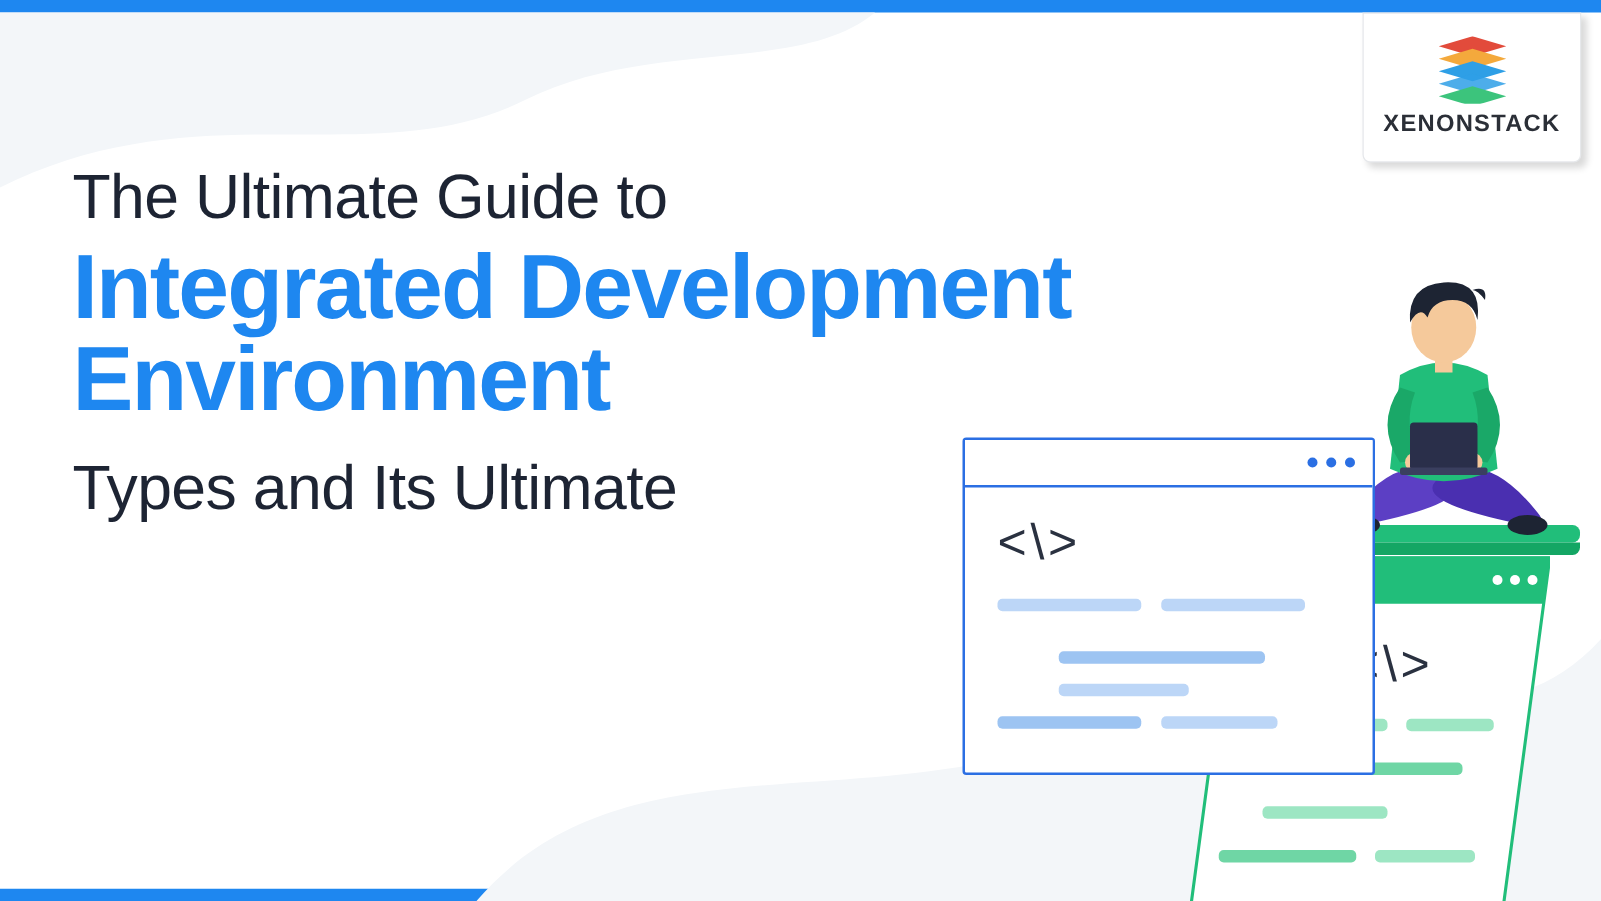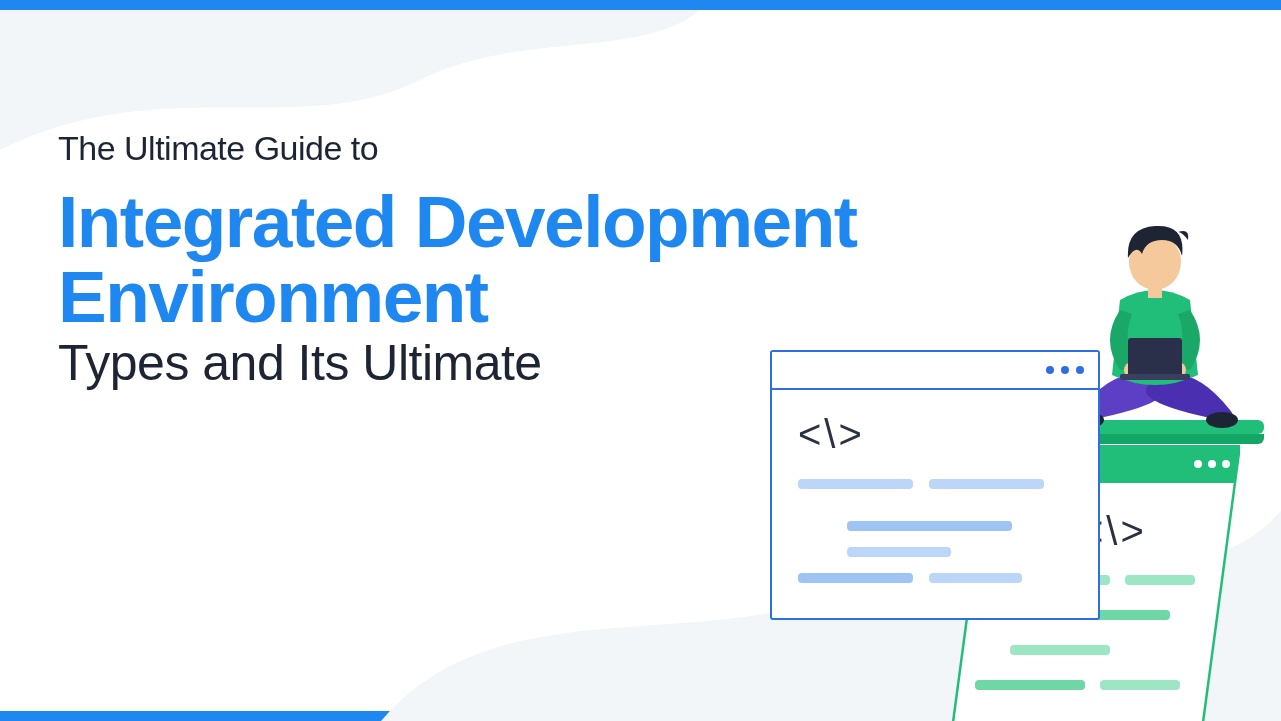--- a/index.html
+++ b/index.html
@@ -20,22 +20,22 @@
     border: 1px solid #e6e8eb;
     border-radius: 0 0 6px 6px;
     box-shadow: 4px 4px 6px rgba(0,0,0,0.15);
     display: flex; flex-direction: column; align-items: center; justify-content: center;
     gap: 6px;
   }
   .logo-stack { position: relative; width: 54px; height: 54px; }
   .logo-text { font-size: 19px; font-weight: 700; letter-spacing: 1px; color: #2b2f37; }
 
   .headline { position: absolute; top: 130px; left: 58px; width: 880px; }
-  .h-line1 { font-size: 34px; font-weight: 500; color: #1d2433; letter-spacing: -0.5px; line-height: 1.1; margin-bottom: 18px; }
-  .h-line2 { font-size: 73px; font-weight: 800; color: #1E87F0; letter-spacing: -1.5px; line-height: 1.02; margin-bottom: 2px; }
+  .h-line1 { font-size: 50px; font-weight: 500; color: #1d2433; letter-spacing: -0.5px; line-height: 1.1; margin-bottom: 8px; }
+  .h-line2 { font-size: 73px; font-weight: 800; color: #1E87F0; letter-spacing: -1.5px; line-height: 1.02; margin-bottom: 21px; }
   .h-line3 { font-size: 50px; font-weight: 500; color: #1d2433; letter-spacing: -0.5px; line-height: 1.1; }
 
   
   .illus { position: absolute; pointer-events: none; }
 
   
   .win-front { left: 770px; top: 350px; width: 330px; height: 270px; background: #ffffff; border: 2.5px solid #2B6FE3; border-radius: 3px; }
   .win-front .titlebar { height: 38px; background: #ffffff; border-bottom: 2.5px solid #2B6FE3; display:flex; align-items:center; justify-content:flex-end; padding:0 14px; gap:7px; }
   .dot { width: 8px; height: 8px; border-radius: 50%; background: #2B6FE3; }
   .win-front .body { padding: 22px 26px; }
@@ -66,20 +66,34 @@
   <div class="bottom-bar"></div>
 
   <svg class="wave-top" viewBox="0 0 700 180" preserveAspectRatio="none">
     <path d="M0,10 L700,10 C640,60 520,30 420,80 C300,140 160,70 0,150 Z" fill="#F3F6F9"></path>
   </svg>
 
   <svg class="wave-bottom" viewBox="0 0 900 300" preserveAspectRatio="none">
     <path d="M0,300 C120,160 320,240 500,160 C680,80 800,200 900,90 L900,300 Z" fill="#F3F6F9"></path>
   </svg>
 
+  <div class="logo-box">
+    <div class="logo-stack">
+      <svg viewBox="0 0 54 54" width="54" height="54">
+        <g>
+          <polygon points="27,0 54,8 27,16 0,8" fill="#E24B3B"></polygon>
+          <polygon points="27,10 54,18 27,26 0,18" fill="#F4A93C"></polygon>
+          <polygon points="27,20 54,28 27,36 0,28" fill="#2E9FE6"></polygon>
+          <polygon points="27,30 54,38 27,46 0,38" fill="#2E9FE6" opacity="0.85"></polygon>
+          <polygon points="27,40 54,48 27,56 0,48" fill="#3CC47C"></polygon>
+        </g>
+      </svg>
+    </div>
+    <div class="logo-text">XENONSTACK</div>
+  </div>
 
   <div class="headline">
     <div class="h-line1">The Ultimate Guide to</div>
     <div class="h-line2">Integrated Development Environment</div>
     <div class="h-line3">Types and Its Ultimate</div>
   </div>
 
   <div class="illus win-back">
     <svg viewBox="0 0 290 300">
       <polygon points="40,0 290,0 250,300 0,300" fill="#ffffff" stroke="#21BE7A" stroke-width="2.5"></polygon>

